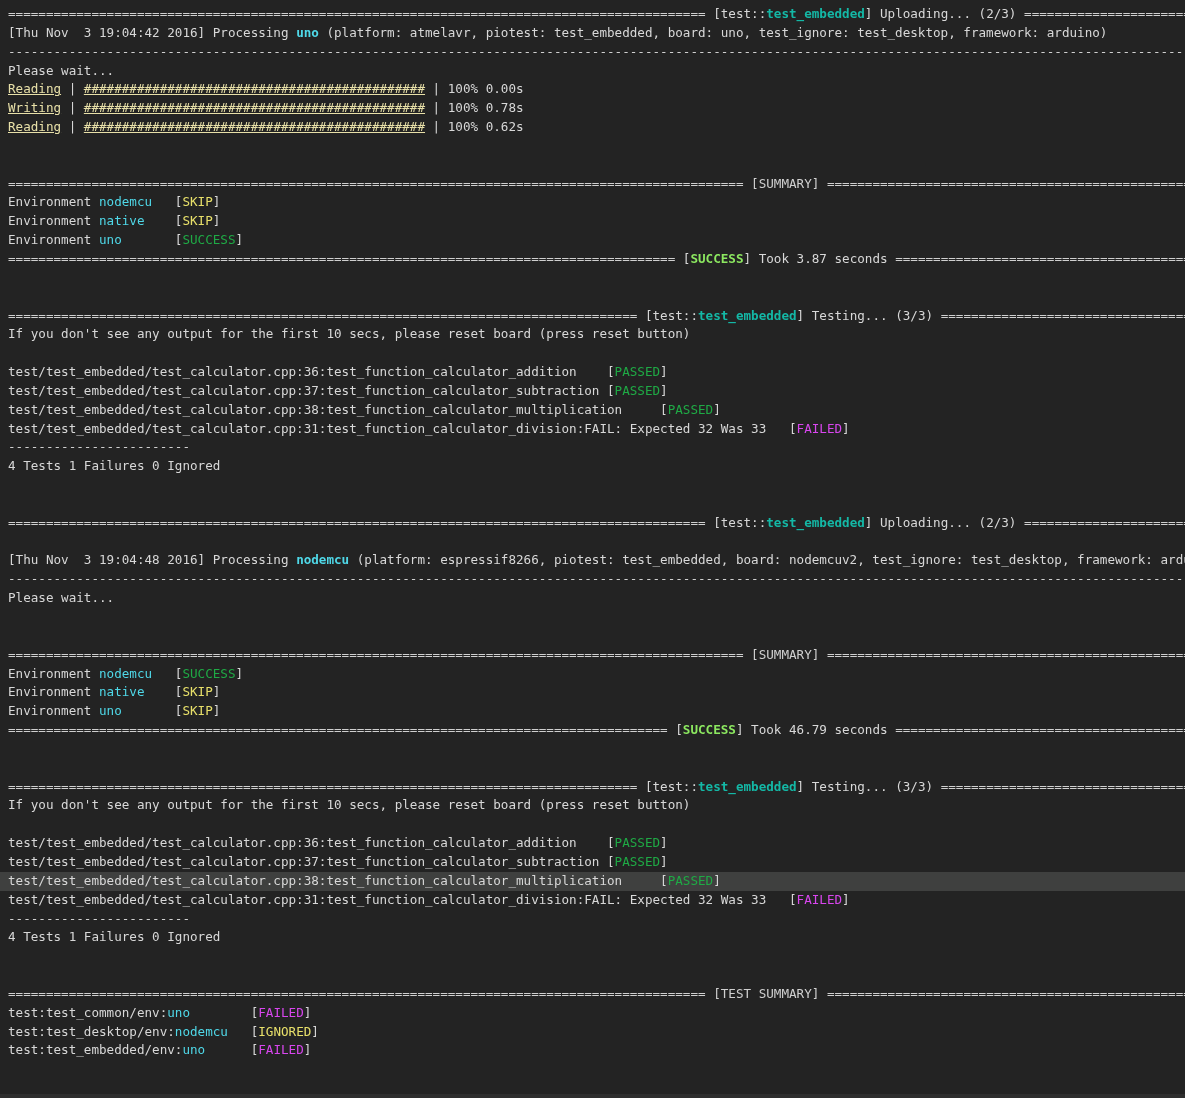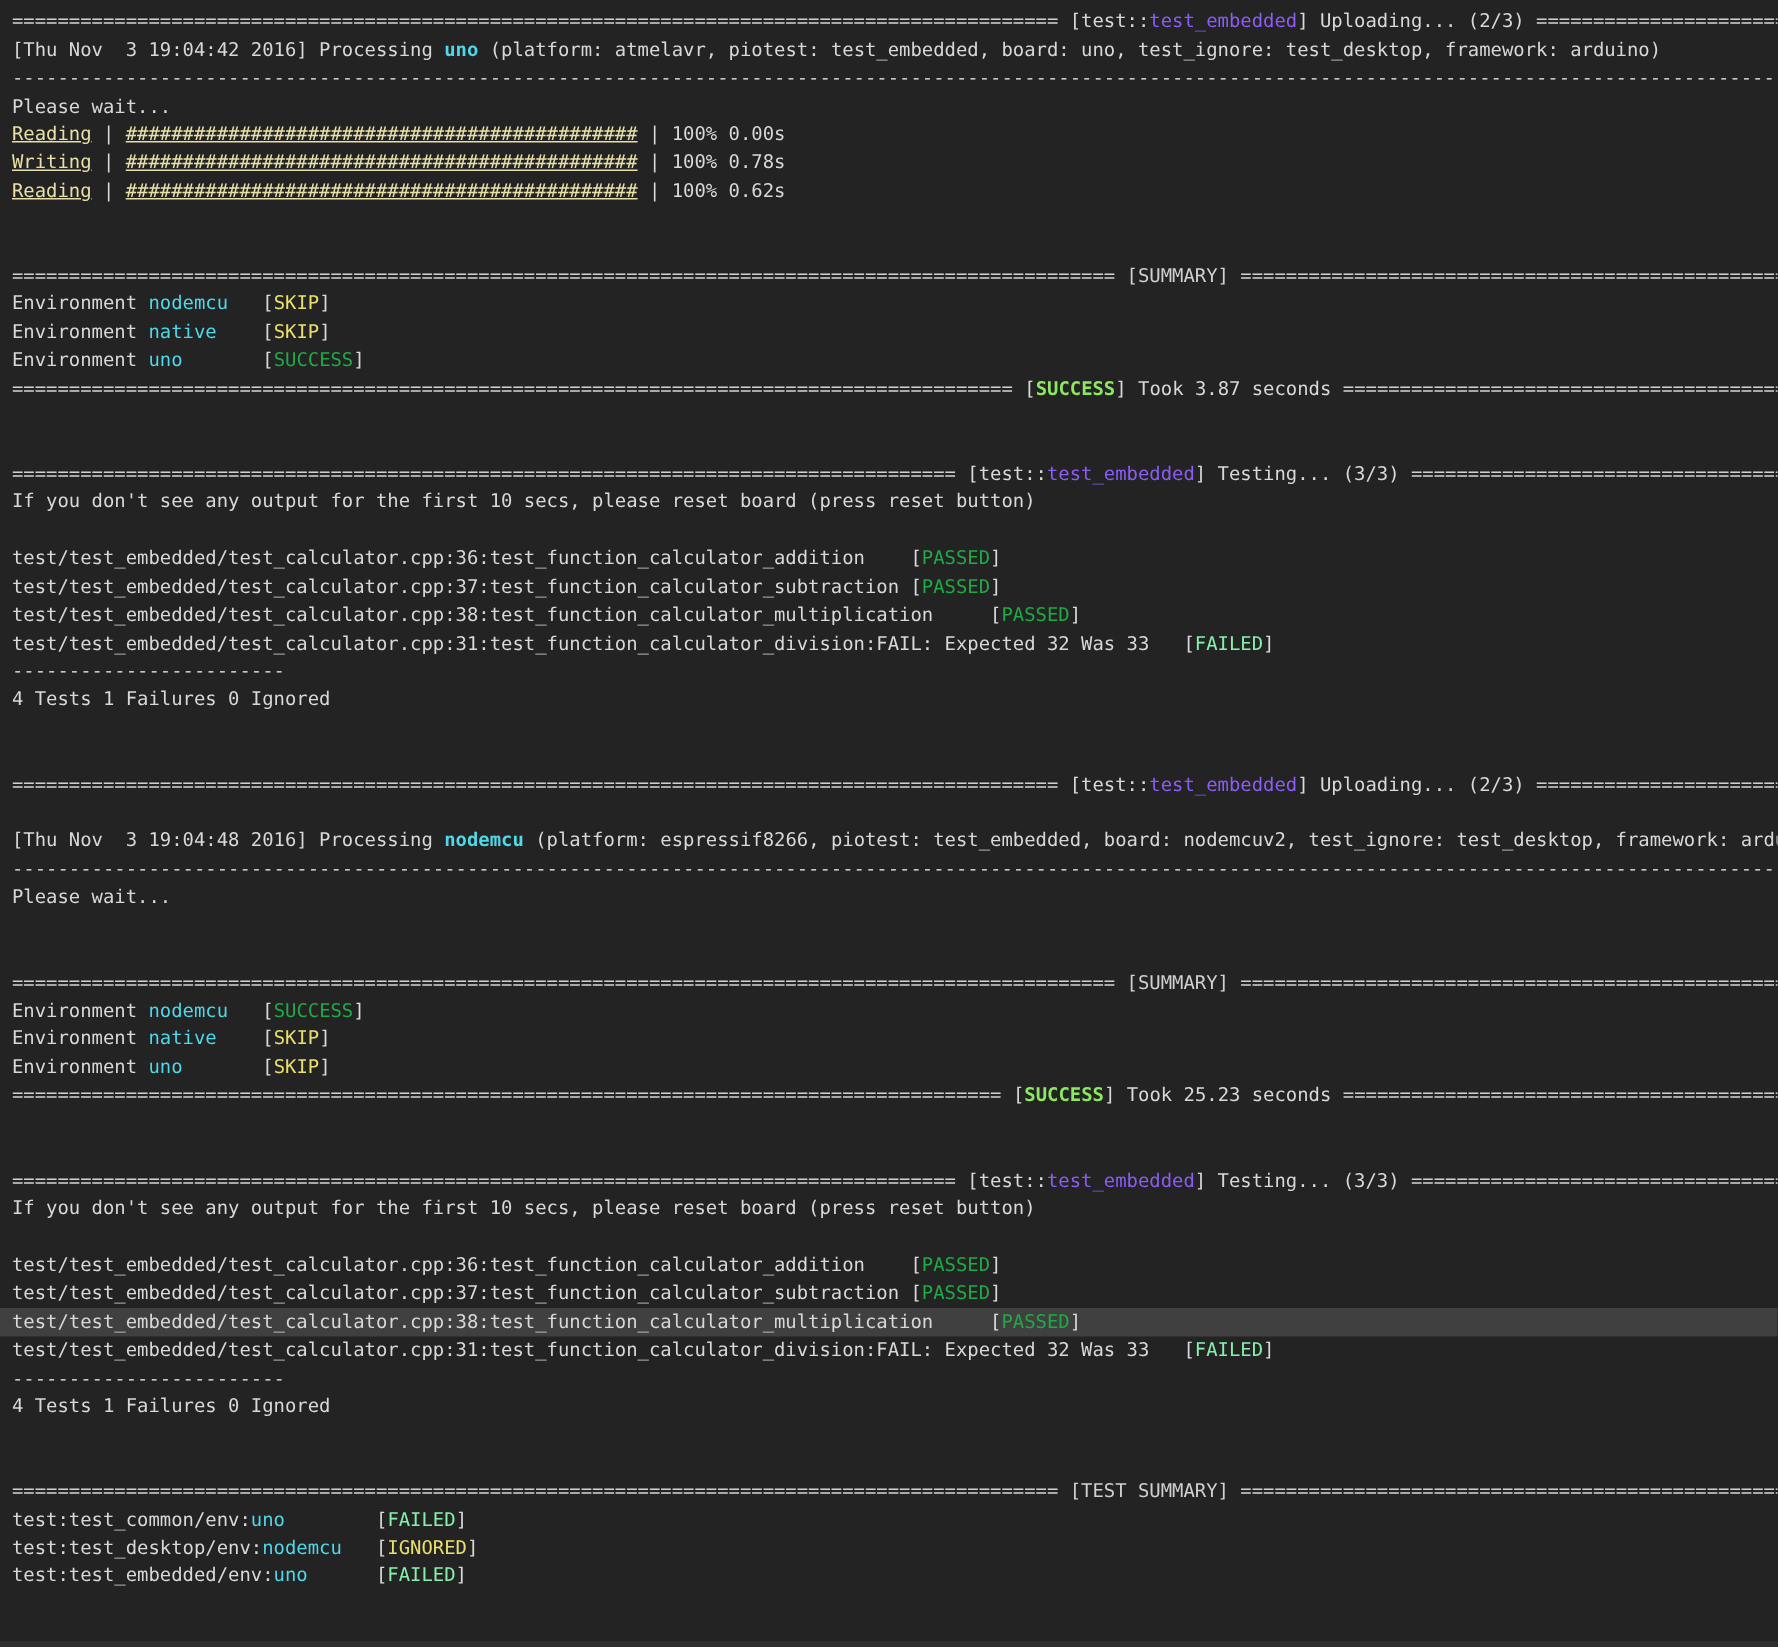--- a/index.html
+++ b/index.html
@@ -45,24 +45,24 @@
     bottom: 0;
     width: 1185px;
     height: 4px;
     background: #2e2e2e;
   }
   
   .c-default { color: #d8d8d8; }
   .c-cyan    { color: #4fd8e8; }
   .c-cyan-b  { color: #4fd8e8; font-weight: bold; }
   .c-yellow  { color: #e8e06a; }
-  .c-yellow-b{ color: #8b5cf6; font-weight: normal; }
+  .c-yellow-b{ color: #14b8a6; font-weight: bold; }
   .c-green   { color: #1faa45; }
   .c-green-b { color: #8ce860; font-weight: bold; }
-  .c-red     { color: #86efac; margin-top: 34px; }
+  .c-red     { color: #d946ef; margin-top: 34px; }
   .c-bar     { color: #e8e0a8; text-decoration: underline; }
   .c-sep     { color: #d0d0d0; }
 </style>
 </head>
 <body>
 
 <div id="terminal">
   <div class="spacer-top"></div>
   <div id="lines">
       <div class="line "><span class="c-sep">============================================================================================</span> <span class="c-default">[test::</span><span class="c-yellow-b">test_embedded</span><span class="c-default">] Uploading... (2/3)</span> <span class="c-sep">=============================</span></div>
@@ -96,21 +96,21 @@
       <div class="line blank">&nbsp;</div>
       <div class="line "><span class="c-default">[Thu Nov  3 19:04:48 2016] Processing </span><span class="c-cyan-b">nodemcu</span><span class="c-default"> (platform: espressif8266, piotest: test_embedded, board: nodemcuv2, test_ignore: test_desktop, framework: arduino)</span></div>
       <div class="line "><span class="c-sep">-------------------------------------------------------------------------------------------------------------------------------------------------------------------</span></div>
       <div class="line "><span class="c-default">Please wait...</span></div>
       <div class="line blank">&nbsp;</div>
       <div class="line blank">&nbsp;</div>
       <div class="line "><span class="c-sep">=================================================================================================</span> <span class="c-sep">[SUMMARY]</span> <span class="c-sep">=======================================================</span></div>
       <div class="line "><span class="c-default">Environment </span><span class="c-cyan">nodemcu</span><span class="c-default">   </span><span class="c-default">[</span><span class="c-green">SUCCESS</span><span class="c-default">]</span></div>
       <div class="line "><span class="c-default">Environment </span><span class="c-cyan">native</span><span class="c-default">    </span><span class="c-default">[</span><span class="c-yellow">SKIP</span><span class="c-default">]</span></div>
       <div class="line "><span class="c-default">Environment </span><span class="c-cyan">uno</span><span class="c-default">       </span><span class="c-default">[</span><span class="c-yellow">SKIP</span><span class="c-default">]</span></div>
-      <div class="line "><span class="c-sep">=======================================================================================</span> <span class="c-default">[</span><span class="c-green-b">SUCCESS</span><span class="c-default">]</span><span class="c-default"> Took 25.23 seconds</span> <span class="c-sep">==============================================</span></div>
+      <div class="line "><span class="c-sep">=======================================================================================</span> <span class="c-default">[</span><span class="c-green-b">SUCCESS</span><span class="c-default">]</span><span class="c-default"> Took 46.79 seconds</span> <span class="c-sep">==============================================</span></div>
       <div class="line blank">&nbsp;</div>
       <div class="line blank">&nbsp;</div>
       <div class="line "><span class="c-sep">===================================================================================</span> <span class="c-default">[test::</span><span class="c-yellow-b">test_embedded</span><span class="c-default">] Testing... (3/3)</span> <span class="c-sep">========================================</span></div>
       <div class="line "><span class="c-default">If you don't see any output for the first 10 secs, please reset board (press reset button)</span></div>
       <div class="line blank">&nbsp;</div>
       <div class="line "><span class="c-default">test/test_embedded/test_calculator.cpp:36:test_function_calculator_addition    </span><span class="c-default">[</span><span class="c-green">PASSED</span><span class="c-default">]</span></div>
       <div class="line "><span class="c-default">test/test_embedded/test_calculator.cpp:37:test_function_calculator_subtraction </span><span class="c-default">[</span><span class="c-green">PASSED</span><span class="c-default">]</span></div>
       <div class="line highlight"><span class="c-default">test/test_embedded/test_calculator.cpp:38:test_function_calculator_multiplication     </span><span class="c-default">[</span><span class="c-green">PASSED</span><span class="c-default">]</span></div>
       <div class="line "><span class="c-default">test/test_embedded/test_calculator.cpp:31:test_function_calculator_division:FAIL: Expected 32 Was 33   </span><span class="c-default">[</span><span class="c-red">FAILED</span><span class="c-default">]</span></div>
       <div class="line "><span class="c-sep">------------------------</span></div>

